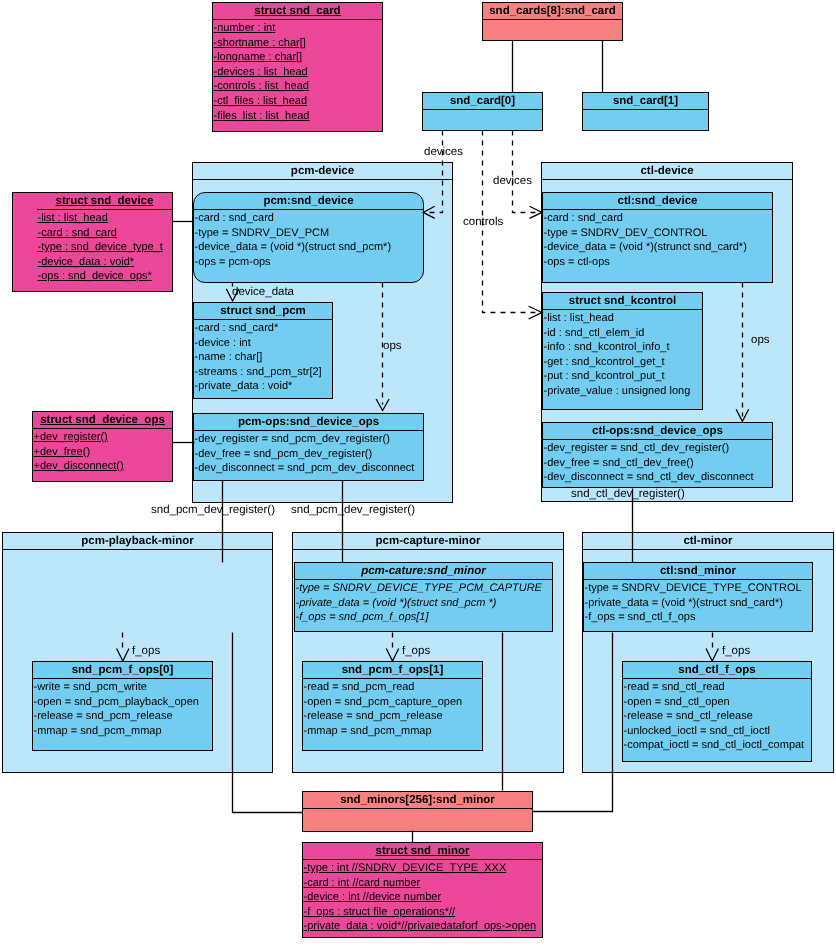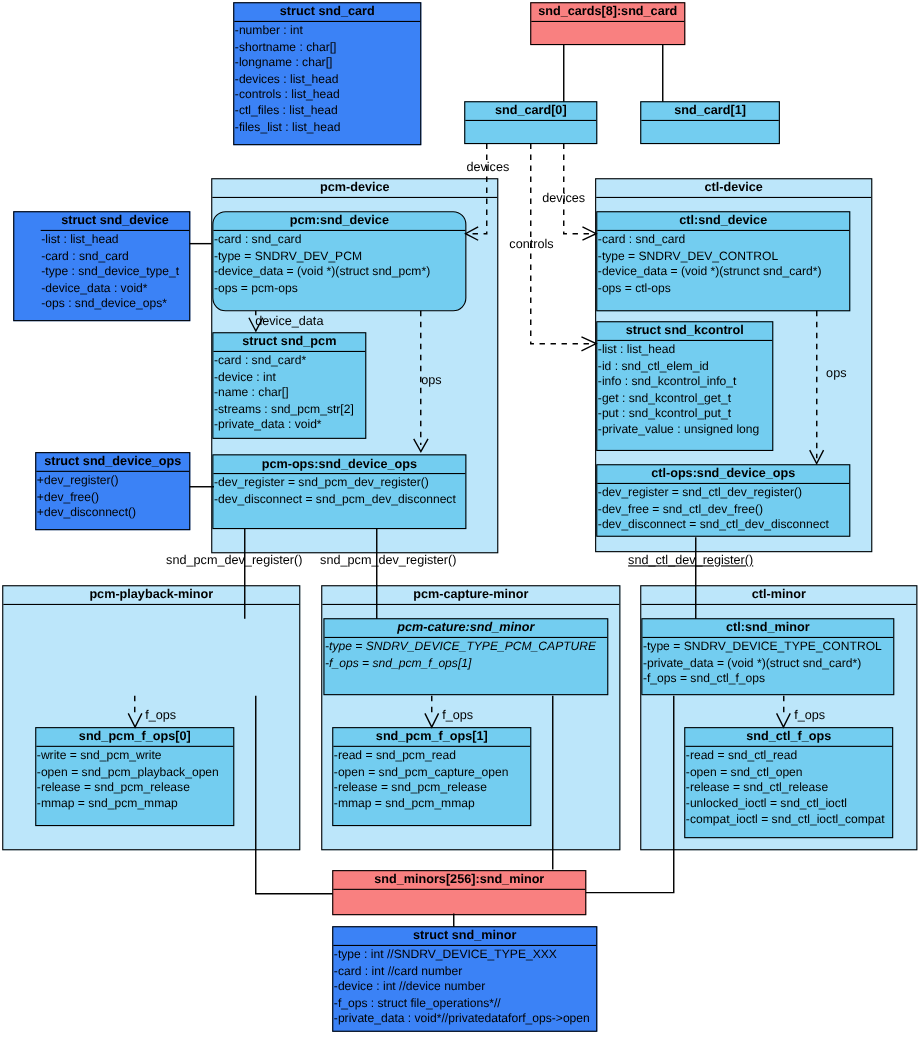--- a/index.html
+++ b/index.html
@@ -3,21 +3,21 @@
 <meta charset="utf-8">
 <title>ALSA snd_card UML class diagram</title>
 <style>
   html,body{margin:0;padding:0;background:#ffffff;}
   body{width:836px;height:946px;overflow:hidden;
        font-family:"Liberation Sans",sans-serif;
        -webkit-font-smoothing:antialiased;
        text-rendering:geometricPrecision;}
   #canvas{position:relative;width:836px;height:946px;}
   .box{position:absolute;border:1.5px solid #000;box-sizing:border-box;}
-  .grey{background:#3b82f6;}
+  .grey{background:#ec4899;text-decoration:underline;}
   .red{background:#f98080;}
   .lblue{background:#bce6fa;}
   .dblue{background:#73cdf0;}
   .title{font-weight:bold;font-size:11.5px;text-align:center;line-height:1.1;
          display:flex;align-items:center;justify-content:center;}
   .sep{border-bottom:1.5px solid #000;}
   .attrs{font-size:11px;padding:1px 0 1px 0.5px;}
   .attrs div{line-height:14.6px;white-space:nowrap;}
   .lbl{position:absolute;font-size:11.5px;color:#000;white-space:nowrap;line-height:12px;}
   svg.ov{position:absolute;left:0;top:0;width:836px;height:946px;overflow:visible;pointer-events:none;}
@@ -146,20 +146,21 @@
       <div>-name : char[]</div>
       <div>-streams : snd_pcm_str[2]</div>
       <div>-private_data : void*</div>
     </div>
   </div>
 
   <div class="box dblue" style="left:193px;top:413px;width:231px;height:68px;">
     <div class="title sep" style="height:16px;">pcm-ops:snd_device_ops</div>
     <div class="attrs">
       <div>-dev_register = snd_pcm_dev_register()</div>
+      <div>-dev_free = snd_pcm_dev_register()</div>
       <div>-dev_disconnect = snd_pcm_dev_disconnect</div>
     </div>
   </div>
 
   <div class="box lblue" style="left:541px;top:162px;width:252px;height:340px;">
     <div class="title sep" style="height:16px;">ctl-device</div>
   </div>
 
   <div class="box dblue" style="left:542px;top:192px;width:231px;height:91px;">
     <div class="title sep" style="height:16px;">ctl:snd_device</div>
@@ -208,20 +209,21 @@
   </div>
 
   <div class="box lblue" style="left:292px;top:532px;width:272px;height:241px;">
     <div class="title sep" style="height:16px;">pcm-capture-minor</div>
   </div>
 
   <div class="box dblue" style="left:294px;top:562px;width:259px;height:70px;font-style:italic;">
     <div class="title sep" style="height:16px;">pcm-cature:snd_minor</div>
     <div class="attrs">
       <div>-type = SNDRV_DEVICE_TYPE_PCM_CAPTURE</div>
+      <div>-private_data = (void *)(struct snd_pcm *)</div>
       <div>-f_ops = snd_pcm_f_ops[1]</div>
     </div>
   </div>
 
   <div class="box dblue" style="left:302px;top:661px;width:181px;height:90px;">
     <div class="title sep" style="height:16px;">snd_pcm_f_ops[1]</div>
     <div class="attrs">
       <div>-read = snd_pcm_read</div>
       <div>-open = snd_pcm_capture_open</div>
       <div>-release = snd_pcm_release</div>
@@ -258,21 +260,21 @@
   </div>
 
   <div class="lbl" style="left:424px;top:146px;">devices</div>
   <div class="lbl" style="left:493px;top:175px;">devices</div>
   <div class="lbl" style="left:463px;top:216px;">controls</div>
   <div class="lbl" style="left:232px;top:286px;">device_data</div>
   <div class="lbl" style="left:383px;top:340px;">ops</div>
   <div class="lbl" style="left:751px;top:334px;">ops</div>
   <div class="lbl" style="left:151px;top:504px;">snd_pcm_dev_register()</div>
   <div class="lbl" style="left:291px;top:504px;">snd_pcm_dev_register()</div>
-  <div class="lbl" style="left:571px;top:504px;text-decoration:underline;">snd_ctl_dev_register()</div>
+  <div class="lbl" style="left:571px;top:488px;">snd_ctl_dev_register()</div>
   <div class="lbl" style="left:132px;top:645px;">f_ops</div>
   <div class="lbl" style="left:402px;top:645px;">f_ops</div>
   <div class="lbl" style="left:722px;top:645px;">f_ops</div>
 
   <div class="box grey" style="left:302px;top:842px;width:241px;height:96px;">
     <div class="title sep" style="height:16px;">struct snd_minor</div>
     <div class="attrs">
       <div>-type : int //SNDRV_DEVICE_TYPE_XXX</div>
       <div>-card : int //card number</div>
       <div>-device : int //device number</div>

